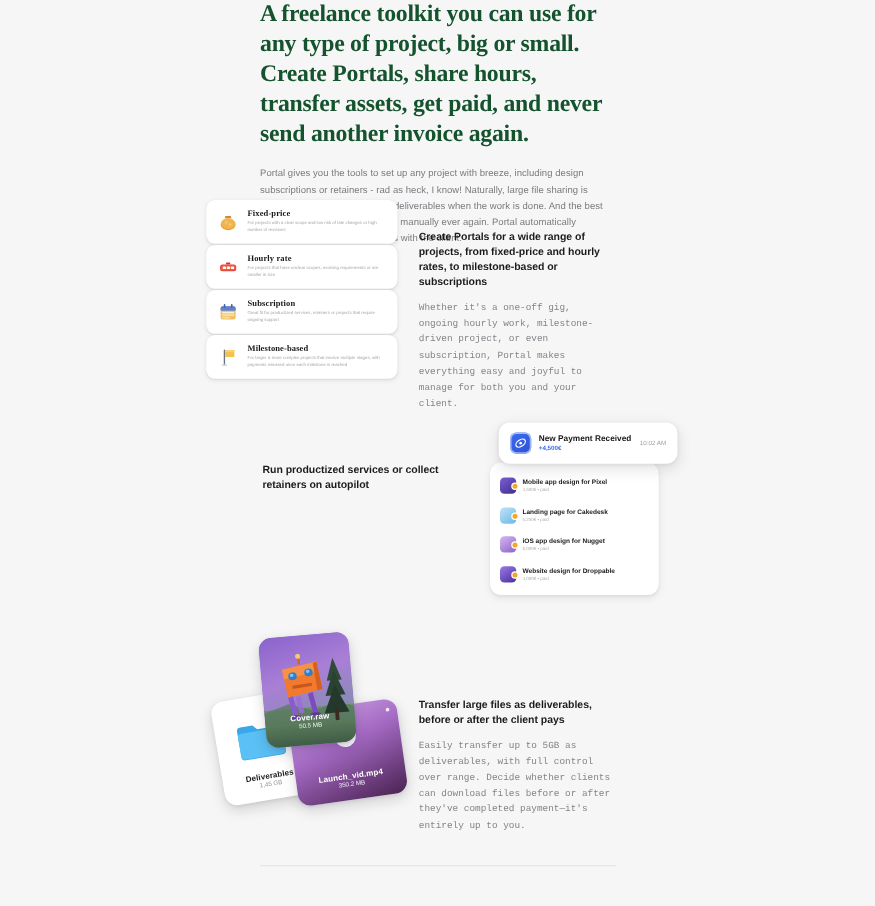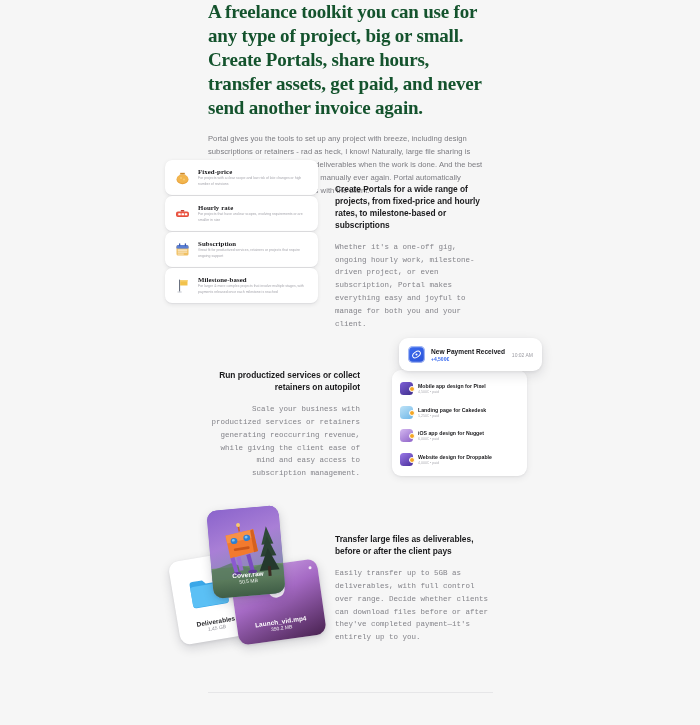--- a/index.html
+++ b/index.html
@@ -112,21 +112,20 @@
     line-height: 1.52;
     color: #a6a6ad;
   }
 
   
   .sec2-text {
     position: absolute;
     left: 210px;
     top: 370px;
     width: 150px;
-    text-align: right;
   }
 
   .pay-wrap {
     position: absolute;
     left: 392px;
     top: 338px;
     width: 150px;
     height: 142px;
   }
   .pay-panel {
@@ -219,21 +218,21 @@
   .toast-time {
     font-size: 5px;
     color: #9b9ba2;
     flex: 0 0 auto;
   }
 
   
   .sec3-text {
     position: absolute;
     left: 335px;
-    top: 534px;
+    top: 558px;
     width: 158px;
   }
 
   .files-wrap {
     position: absolute;
     left: 172px;
     top: 498px;
     width: 160px;
     height: 150px;
   }
@@ -409,21 +408,20 @@
 
   </div>
 
   <div class="sec1-text">
     <div class="feat-title">Create Portals for a wide range of projects, from fixed-price and hourly rates, to milestone-based or subscriptions</div>
     <div class="feat-body">Whether it's a one-off gig, ongoing hourly work, milestone-driven project, or even subscription, Portal makes everything easy and joyful to manage for both you and your client.</div>
   </div>
 
   <div class="sec2-text">
     <div class="feat-title">Run productized services or collect retainers on autopilot</div>
-    <div class="feat-body">Scale your business with productized services or retainers generating reoccurring revenue, while giving the client ease of mind and easy access to subscription management.</div>
   </div>
 
   <div class="pay-wrap">
 
     <div class="pay-panel">
 
       <div class="pay-row">
         <div class="pay-rowwrap">
           <div class="pay-thumb" style="background:linear-gradient(145deg,#7e5fd8,#3f2f8c);"></div>
           <div class="pay-dot"></div>

